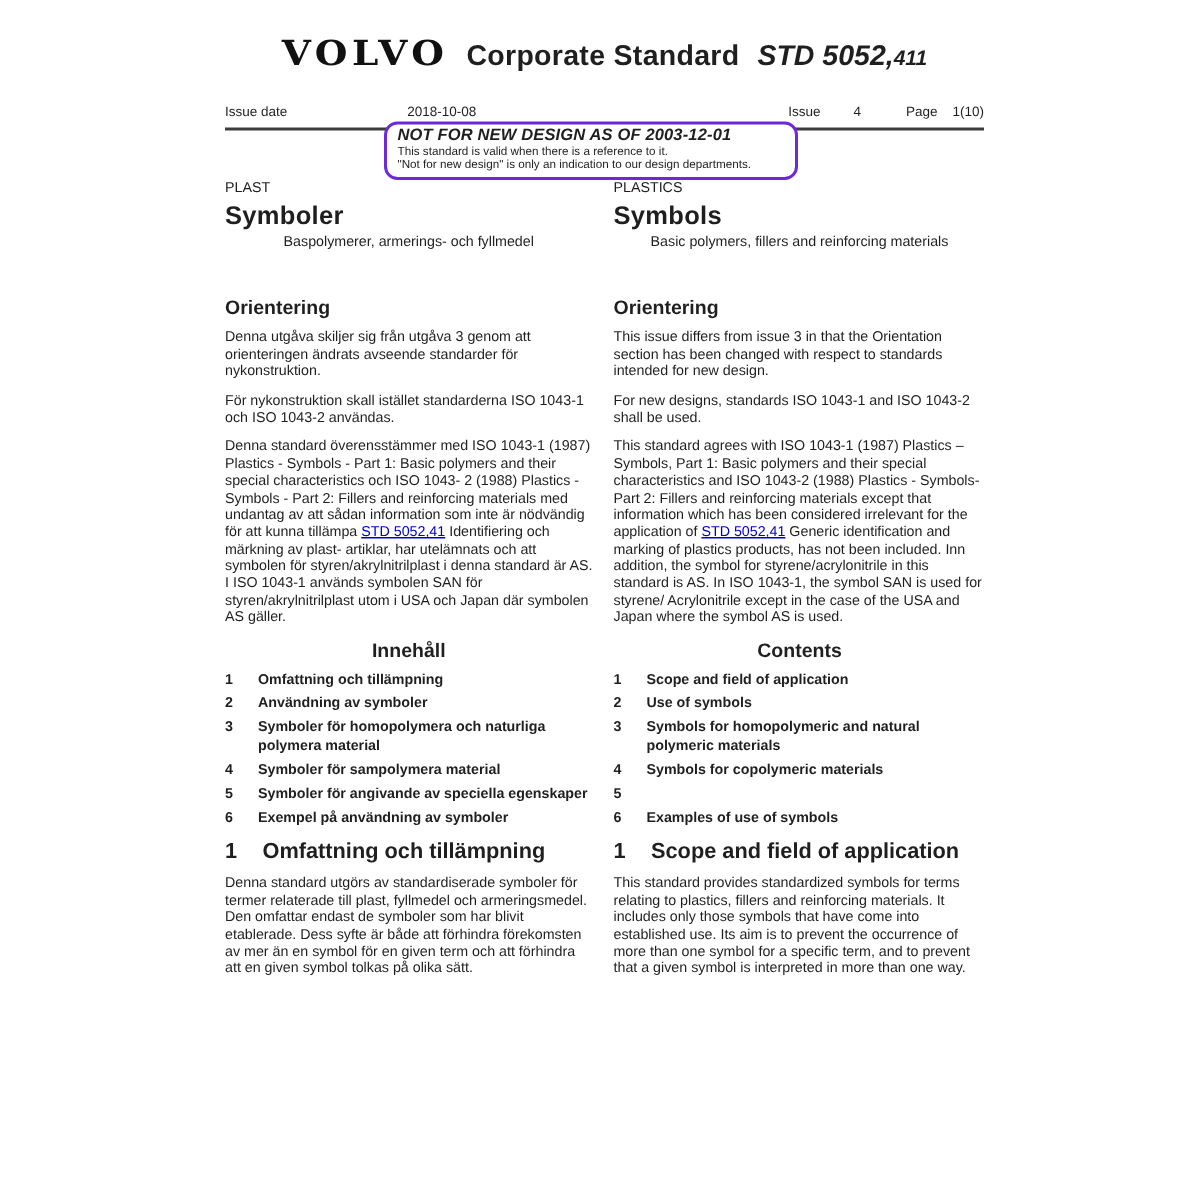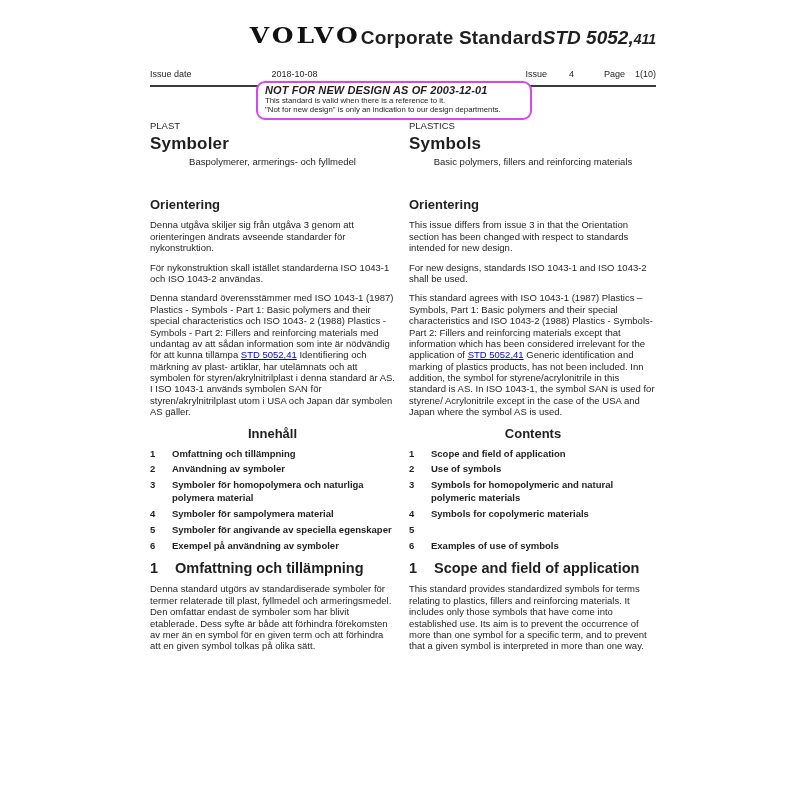--- a/index.html
+++ b/index.html
@@ -9,21 +9,21 @@
     font-family: "Liberation Sans", sans-serif;
     color: #1f1f1f;
     position: relative;
     -webkit-font-smoothing: antialiased;
   }
   .page { position: absolute; inset: 0; background: #ffffff; overflow: hidden; }
 
   
   .header-row {
     position: absolute; left: 150px; top: 20px; width: 506px;
-    display: flex; justify-content: flex-end; align-items: flex-end;
+    display: flex; justify-content: center; align-items: flex-end; gap: 12px;
   }
   .logo {
     font-family: "DejaVu Serif", serif;
     font-weight: bold; font-size: 25px; letter-spacing: 3px;
     transform: scaleY(0.92); transform-origin: bottom left;
     color: #111;
   }
   .header-title { font-size: 19px; font-weight: bold; letter-spacing: 0.2px; }
   .docnum { font-size: 19px; font-weight: bold; white-space: nowrap; font-style: italic; }
   .docnum .suffix { font-size: 14px; font-weight: bold; }
@@ -40,21 +40,21 @@
 
   .rule {
     position: absolute; left: 150px; top: 85px; width: 506px; height: 2px;
     background: #3c3c3c;
   }
 
   
   .notice {
     position: absolute; left: 256px; top: 81px; width: 276px;
     background: #ffffff;
-    border: 2px solid #d946ef; border-radius: 9px;
+    border: 2px solid #6d28d9; border-radius: 9px;
     padding: 1px 7px 3px 7px;
     box-sizing: border-box;
   }
   .notice-title { font-size: 11px; font-weight: bold; font-style: italic; letter-spacing: 0.1px; }
   .notice-line { font-size: 7.8px; line-height: 1.2; }
 
   
   .col { position: absolute; top: 118px; }
   .col.sv { left: 150px; width: 245px; }
   .col.en { left: 409px; width: 248px; }

